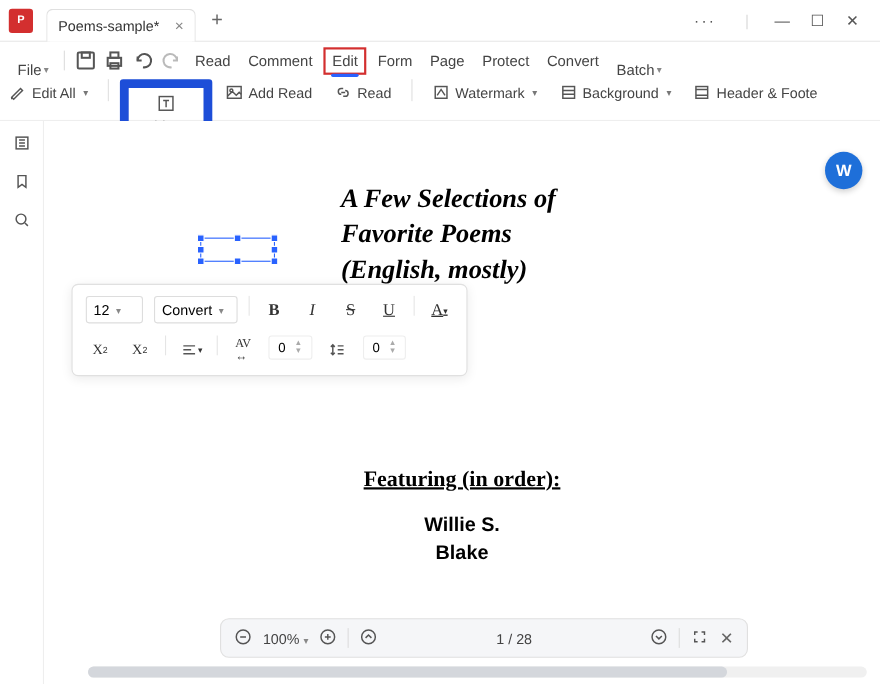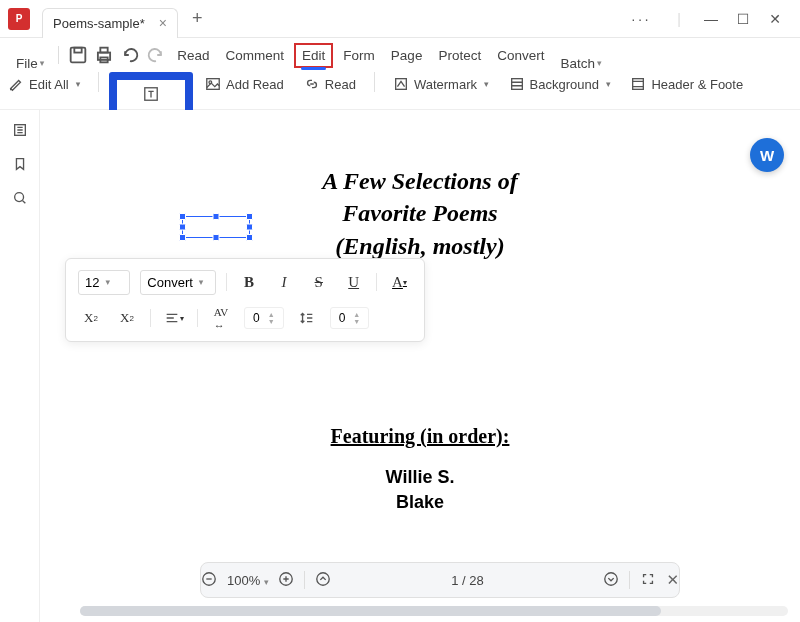--- a/index.html
+++ b/index.html
@@ -27,43 +27,43 @@
 .tool svg { width:16px; height:16px; }
 .tool .caret { font-size: 9px; color:#777; margin-left:2px; }
 .addtext-hl { border: 8px solid #1d4ed8; padding: 6px 10px; flex-direction: column; }
 .vsep { width:1px; height:20px; background:#e0e0e0; margin: 0 6px; }
 
 .workspace { position: absolute; top: 110px; left: 0; right: 0; bottom: 0; display: flex; }
 .side-rail { width: 40px; border-right: 1px solid #eee; display:flex; flex-direction:column; align-items:center; gap:14px; padding-top:12px; }
 .side-rail span { color:#555; font-size:16px; }
 
 .canvas { flex:1; background:#fff; position: relative; overflow:hidden; }
-.doc-title { position:absolute; top:55px; left:50%; transform:translateX(-50%); width:220px; text-align:center; font-family: "Times New Roman", serif; font-style: italic; font-weight: bold; font-size: 24px; line-height: 1.35; }
+.doc-title { position:absolute; top:55px; left:50%; transform:translateX(-50%); width:220px; font-family: "Times New Roman", serif; font-style: italic; font-weight: bold; font-size: 24px; line-height: 1.35; }
 .featuring { position:absolute; top:315px; left:50%; transform:translateX(-50%); font-family:"Times New Roman", serif; font-weight:bold; text-decoration:underline; font-size:20px; }
 .authors { position:absolute; top:355px; left:50%; transform:translateX(-50%); text-align:center; font-family:"Times New Roman", serif; font-weight:bold; font-size:18px; line-height:1.4; }
 
 .sel-box { position:absolute; top:106px; left:142px; width:68px; height:22px; border:1.5px solid #2962ff; }
 .sel-box .h { position:absolute; width:7px; height:7px; background:#2962ff; border:1px solid #fff; border-radius:1px; }
 .h.tl{top:-4px;left:-4px}.h.tr{top:-4px;right:-4px}.h.bl{bottom:-4px;left:-4px}.h.br{bottom:-4px;right:-4px}
 .h.tc{top:-4px;left:50%;transform:translateX(-50%)}.h.bc{bottom:-4px;left:50%;transform:translateX(-50%)}
 .h.ml{top:50%;left:-4px;transform:translateY(-50%)}.h.mr{top:50%;right:-4px;transform:translateY(-50%)}
 
 .fmt-panel { position:absolute; top:148px; left:25px; width:360px; background:#fff; border:1px solid #e0e0e0; border-radius:6px; box-shadow:0 2px 10px rgba(0,0,0,.08); padding:10px 12px; }
-.fmt-row { display:flex; align-items:center; gap:10px; margin-bottom:10px; }
+.fmt-row { display:flex; align-items:flex-start; gap:10px; margin-bottom:10px; }
 .fmt-row:last-child { margin-bottom:0; }
 .fmt-select { border:1px solid #ddd; border-radius:3px; padding:4px 6px; font-size:13px; display:flex; align-items:center; gap:6px; }
 .fmt-select .caret{font-size:9px;color:#888}
 .fmt-btn { width:26px; height:26px; display:flex; align-items:center; justify-content:center; font-size:15px; font-family:"Times New Roman",serif; color:#333; }
 .fmt-sep { width:1px; height:18px; background:#e5e5e5; }
 .fmt-num { border:1px solid #eee; border-radius:3px; padding:3px 8px; font-size:12px; display:flex; align-items:center; gap:8px; }
 .spin { display:flex; flex-direction:column; font-size:7px; color:#aaa; line-height:7px;}
 
 .float-word { position:absolute; top:28px; right:16px; width:34px; height:34px; border-radius:50%; background:#1e6fd9; color:#fff; display:flex; align-items:center; justify-content:center; font-weight:bold; font-size:15px; box-shadow:0 2px 6px rgba(0,0,0,.2); }
 
-.status { position:absolute; bottom:24px; left:160px; width:480px; height:36px; background:#f5f6f8; border:1px solid #e0e0e0; border-radius:8px; display:flex; align-items:center; padding: 0 0; gap:10px; font-size:13px; color:#444; }
+.status { position:absolute; bottom:24px; left:160px; width:480px; height:36px; background:#f5f6f8; border:1px solid #e0e0e0; border-radius:8px; display:flex; align-items:center; padding: 0 12px; gap:10px; font-size:13px; color:#444; }
 .status .sep { width:1px; height:18px; background:#ddd; }
 .status .sp { flex:1; }
 
 .hscroll { position:absolute; bottom:6px; left:40px; right:12px; height:10px; background:#f0f0f0; border-radius:5px; }
 .hscroll .thumb { position:absolute; left:0; top:0; height:100%; width:82%; background:#d4d7dc; border-radius:5px; }
 
 svg { stroke:#555; stroke-width:1.5; fill:none; }
 </style>
 </head>
 <body>

